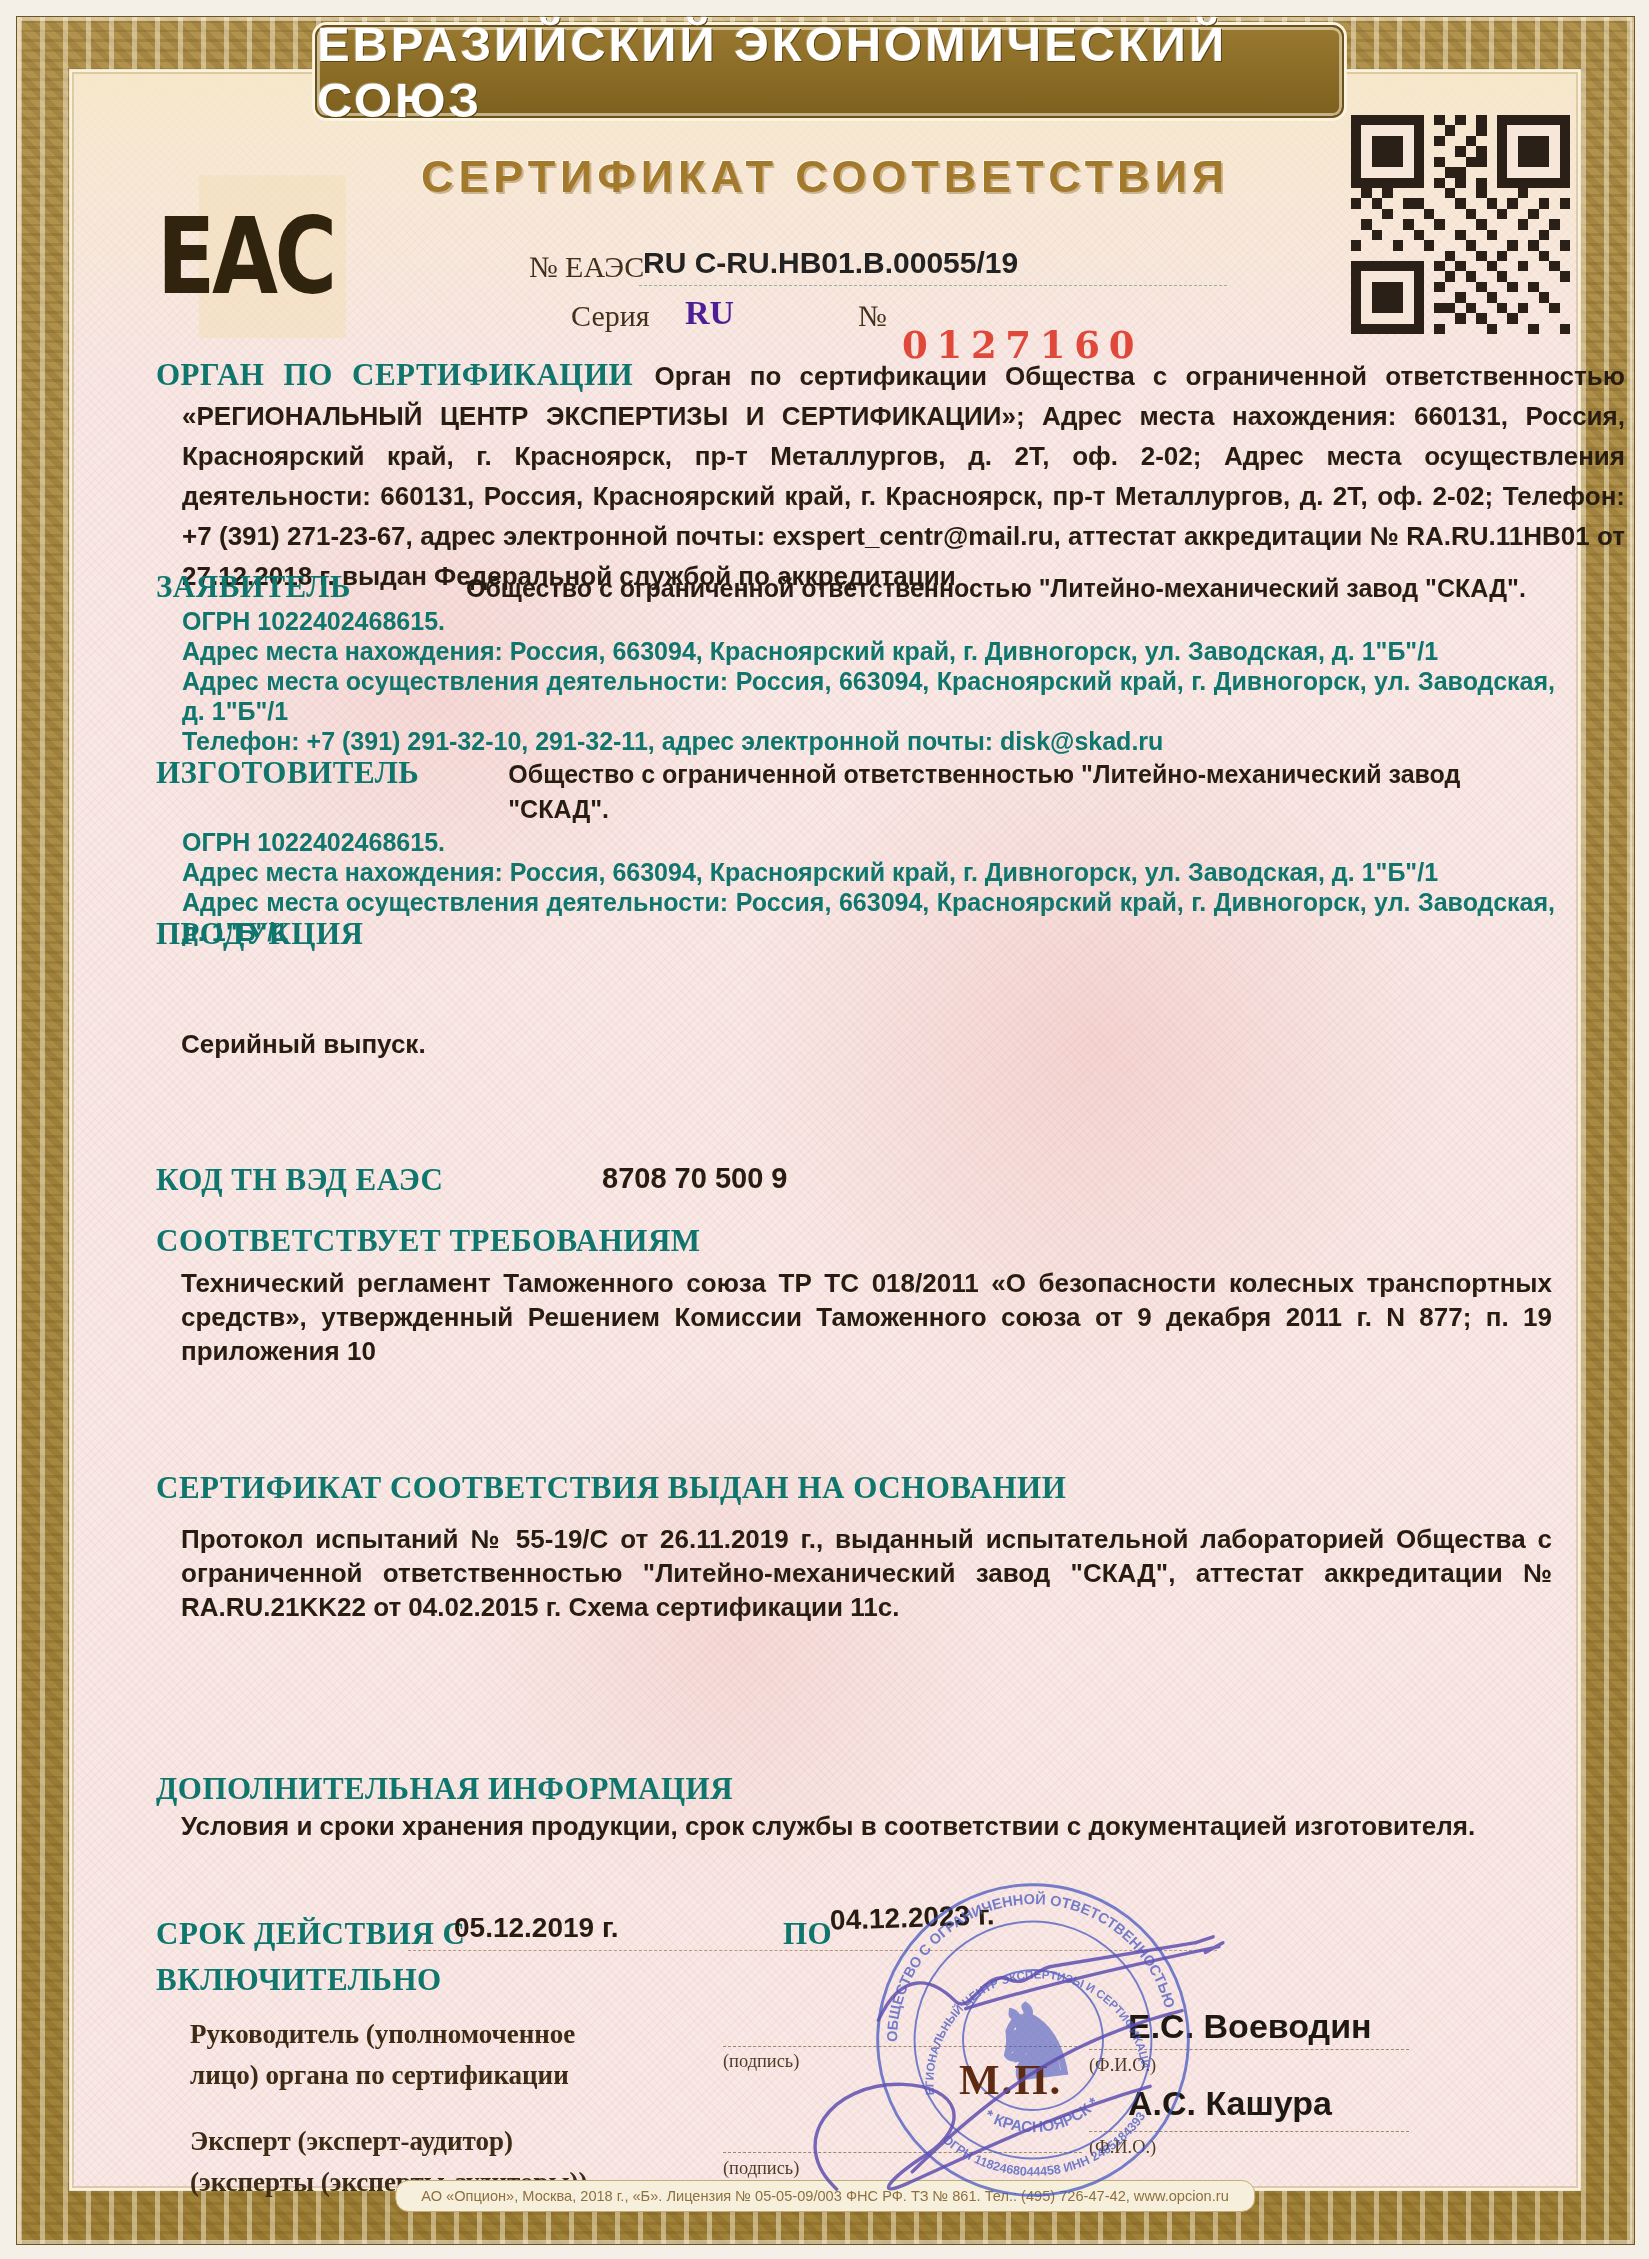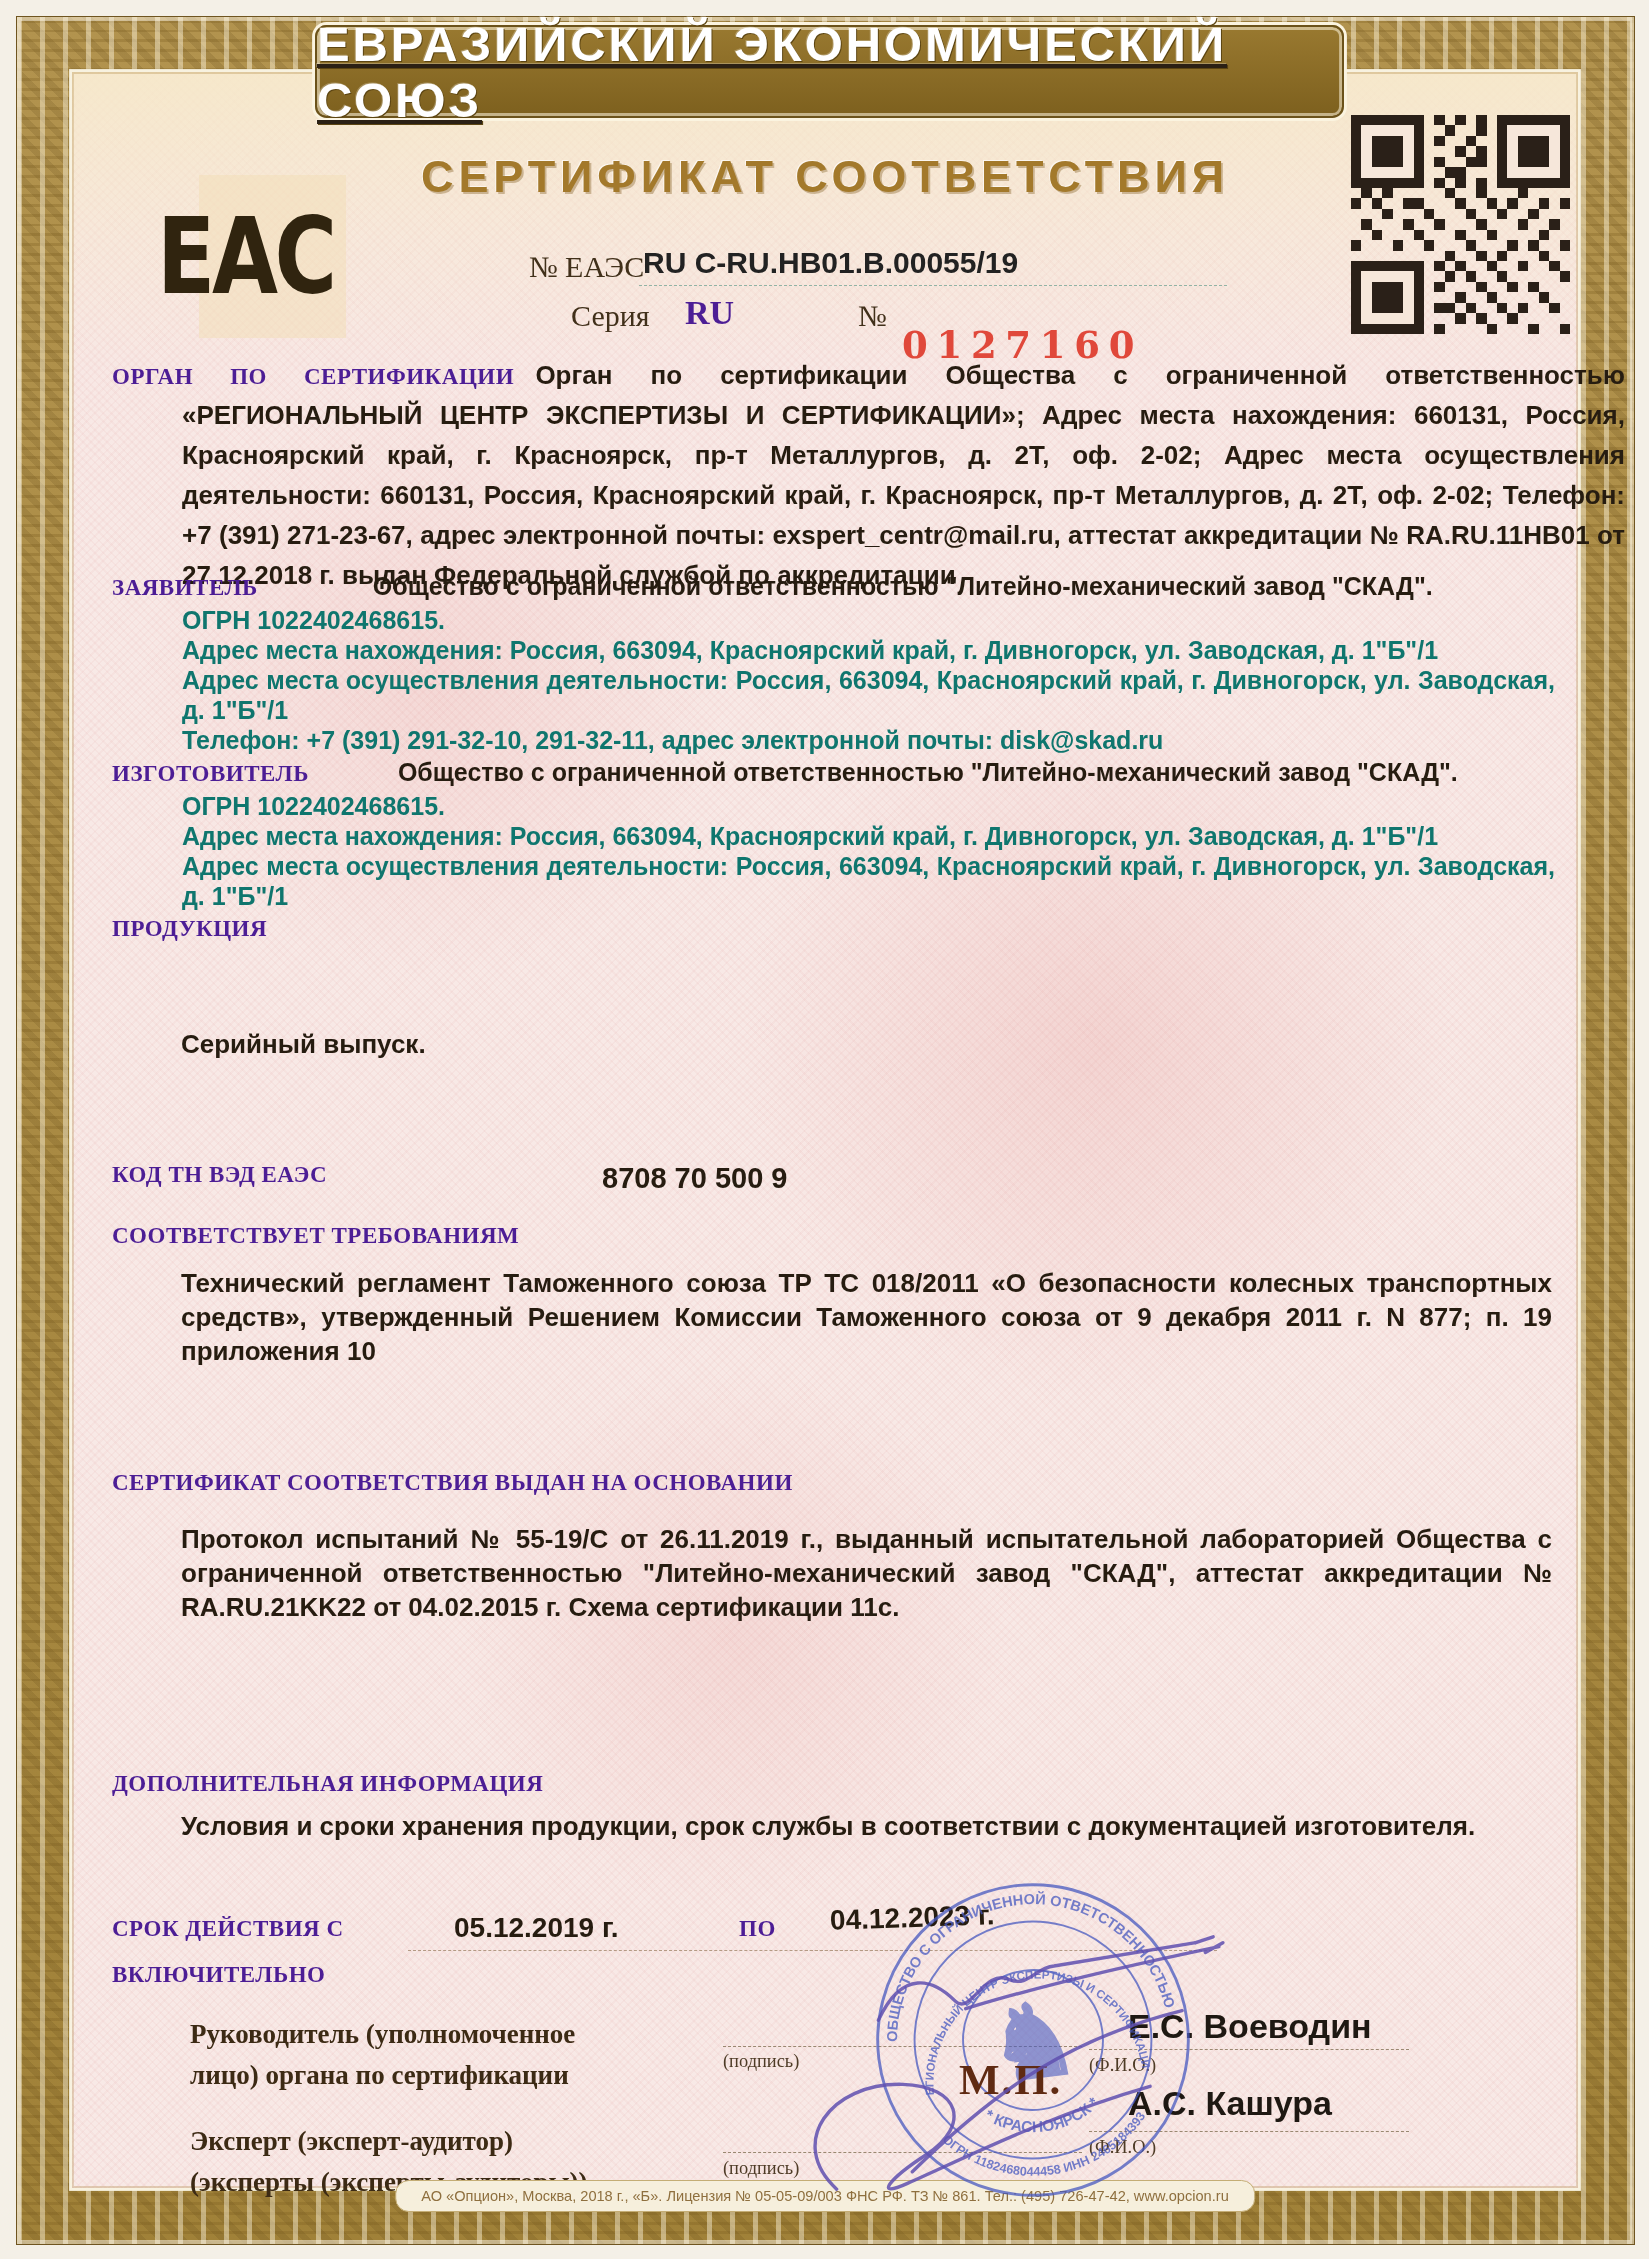--- a/index.html
+++ b/index.html
@@ -21,40 +21,40 @@
       radial-gradient(circle 388px at 44% 74%, rgba(226,138,138,.17), transparent 70%),
       linear-gradient(180deg, rgba(246,232,200,.9) 0%, rgba(246,232,200,.35) 8%, rgba(248,224,220,.12) 14%, rgba(248,224,220,0) 20%),
       repeating-linear-gradient(45deg, rgba(212,118,118,.06) 0 1.9px, transparent 1.9px 5.8px),
       repeating-linear-gradient(-45deg, rgba(212,118,118,.06) 0 1.9px, transparent 1.9px 5.8px),
       #f8e9e6;
     box-shadow: 0 0 0 2.9px #f8f2e0, inset 0 0 0 1.9px rgba(170,130,60,.3);}
   .abs{position:absolute;z-index:4;}
   
   .banner{left:315px;top:25px;width:1025px;height:89px;display:flex;align-items:center;justify-content:flex-start;
     background:linear-gradient(#997930,#7d601e);border:2.9px solid #6b521a;border-radius:11.6px;
-    box-shadow:0 0 0 2.9px #fbf4e0, inset 0 0 0 2.9px rgba(255,248,225,.55);z-index:6;text-decoration:underline;}
+    box-shadow:0 0 0 2.9px #fbf4e0, inset 0 0 0 2.9px rgba(255,248,225,.55);z-index:6;}
   .banner span{font-size:49px;font-weight:bold;letter-spacing:2.9px;color:#fff;
     text-shadow:1px 1px 0 #5c4512, -1px -1px 0 rgba(255,255,255,.25);}
   .doc-title{left:0;top:151px;width:1650px;text-align:center;font-weight:bold;font-size:45px;
     letter-spacing:4.9px;color:#a3792b;text-shadow:1.9px 1.9px 0 rgba(120,84,20,.35), -1px -1px 0 rgba(255,255,255,.65);}
   .eac{left:199px;top:175px;width:147px;height:163px;display:flex;align-items:center;justify-content:flex-end;
     background:rgba(243,222,184,.55);}
   .eac span{font-family:"DejaVu Sans",sans-serif;font-weight:bold;font-size:97px;color:#30240f;
     transform:scale(.88,1.08);letter-spacing:-3.9px;}
   .num-label{left:529px;top:250px;font-family:"Liberation Serif",serif;font-size:30px;color:#41301a;}
   .num-value{left:643px;top:246px;font-size:30px;font-weight:bold;color:#222;}
   .dash-line{border-bottom:1.9px dashed #93b3a5;height:0;}
   .series-label{left:571px;top:299px;font-family:"Liberation Serif",serif;font-size:30px;color:#41301a;}
   .series-value{left:685px;top:294px;font-family:"Liberation Serif",serif;font-weight:bold;font-size:34px;color:#4c1d95;}
   .blank-no{left:858px;top:299px;font-family:"Liberation Serif",serif;font-size:30px;color:#41301a;}
   .blank-no-value{left:902px;top:289px;font-family:"DejaVu Serif",serif;font-weight:bold;font-size:37px;
     color:#e0483a;letter-spacing:8.7px;margin-top:34px;}
   .qr{left:1349px;top:115px;width:223px;height:219px;}
   
-  .h-serif{font-family:"Liberation Serif",serif;font-weight:bold;font-size:23px;color:#4c1d95;letter-spacing:0.5px;}
+  .h-serif{font-family:"Liberation Serif",serif;font-weight:bold;font-size:31px;color:#0f766e;letter-spacing:0.5px;margin-left:44px;}
   .bold-body{font-weight:bold;font-size:26px;color:#261c10;}
   .para{left:112px;width:1443px;text-align:justify;line-height:36px;margin:0;}
   .hang{padding-left:70px;text-indent:-70px;}
   .h-inline{margin-right:21.3px;}
   .sec{left:112px;width:1443px;}
   .sec .row1{display:flex;align-items:baseline;line-height:35px;}
   .sec .row1 .name{font-weight:bold;font-size:25px;color:#261c10;}
   .ln{padding-left:70px;font-weight:bold;font-size:25px;color:#0f766e;line-height:30px;}
   .just{text-align:justify;}
   .pa{left:181px;width:1371px;text-align:justify;font-weight:bold;font-size:26px;color:#261c10;line-height:34px;}

